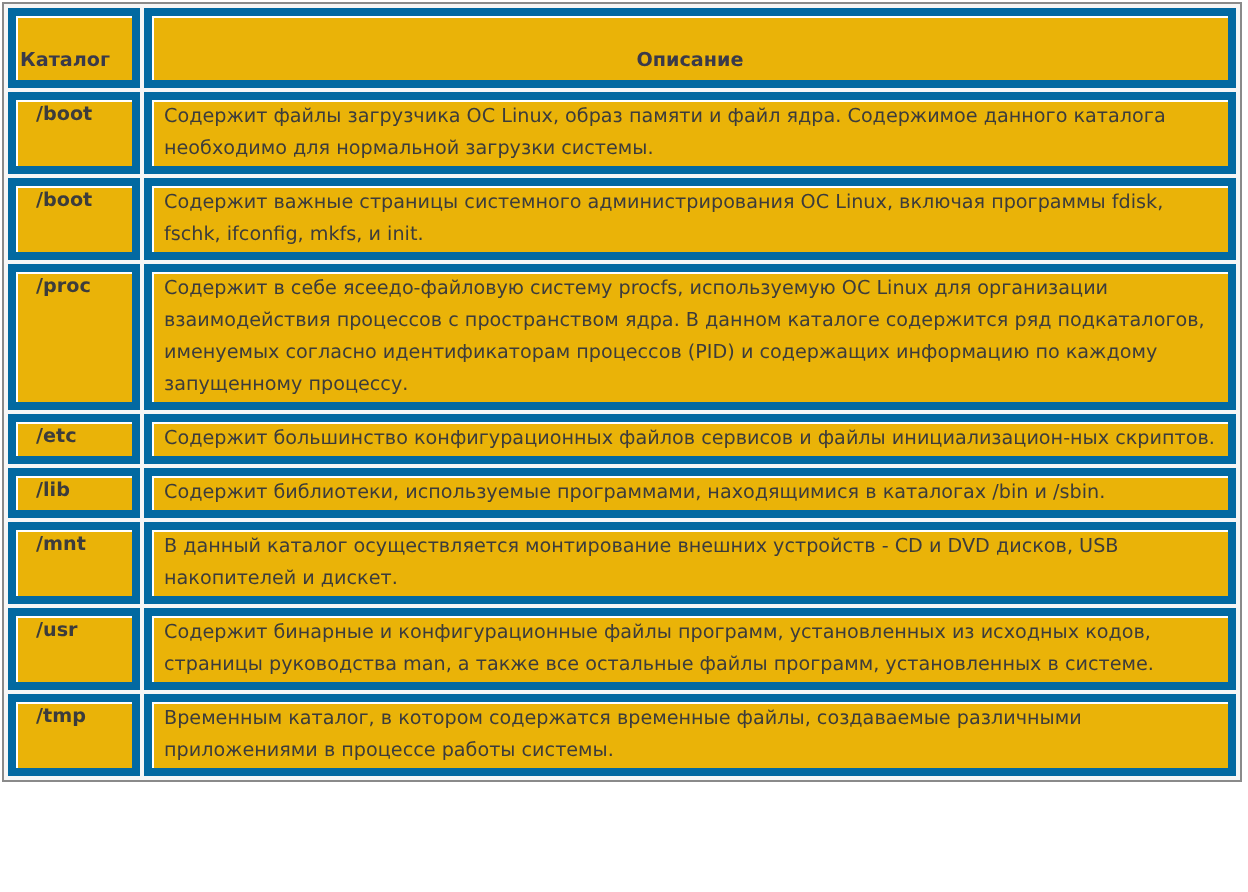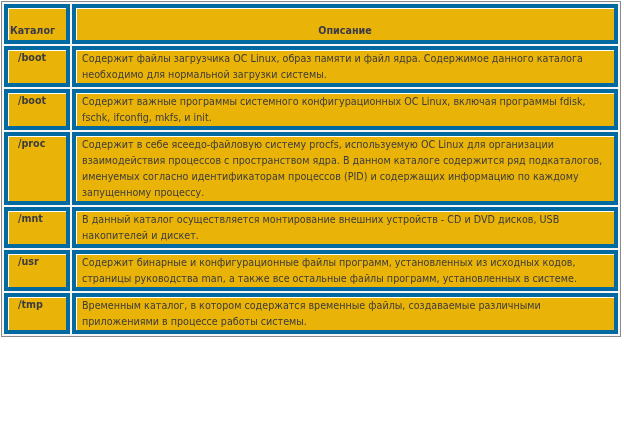--- a/index.html
+++ b/index.html
@@ -73,25 +73,33 @@
       <th class="desc-head">Описание</th>
     </tr>
   </thead>
   <tbody>
     <tr style="height:31px">
       <td class="dir-name">/boot</td>
       <td class="desc">Содержит файлы загрузчика ОС Linux, образ памяти и файл ядра. Содержимое данного каталога необходимо для нормальной загрузки системы.</td>
     </tr>
     <tr style="height:32px">
       <td class="dir-name">/boot</td>
-      <td class="desc">Содержит важные программы системного конфигурационных ОС Linux, включая программы fdisk, fschk, ifconfig, mkfs, и init.</td>
+      <td class="desc">Содержит важные страницы системного администрирования ОС Linux, включая программы fdisk, fschk, ifconfig, mkfs, и init.</td>
     </tr>
     <tr style="height:61px">
       <td class="dir-name">/proc</td>
       <td class="desc">Содержит в себе ясеедо-файловую систему procfs, используемую ОС Linux для организации взаимодействия процессов с пространством ядра. В данном каталоге содержится ряд подкаталогов, именуемых согласно идентификаторам процессов (PID) и содержащих информацию по каждому запущенному процессу.</td>
+    </tr>
+    <tr class="single">
+      <td class="dir-name">/etc</td>
+      <td class="desc">Содержит большинство конфигурационных файлов сервисов и файлы инициализацион-ных скриптов.</td>
+    </tr>
+    <tr class="single">
+      <td class="dir-name">/lib</td>
+      <td class="desc">Содержит библиотеки, используемые программами, находящимися в каталогах /bin и /sbin.</td>
     </tr>
     <tr style="height:29px">
       <td class="dir-name">/mnt</td>
       <td class="desc">В данный каталог осуществляется монтирование внешних устройств - CD и DVD дисков, USB накопителей и дискет.</td>
     </tr>
     <tr style="height:31px">
       <td class="dir-name">/usr</td>
       <td class="desc">Содержит бинарные и конфигурационные файлы программ, установленных из исходных кодов, страницы руководства man, а также все остальные файлы программ, установленных в системе.</td>
     </tr>
     <tr style="height:31px">

